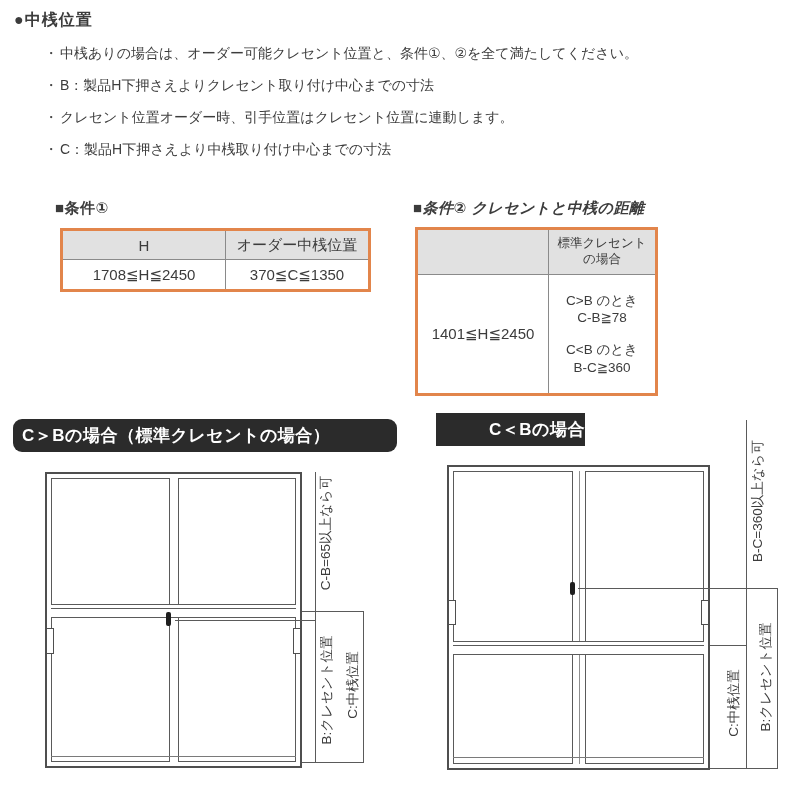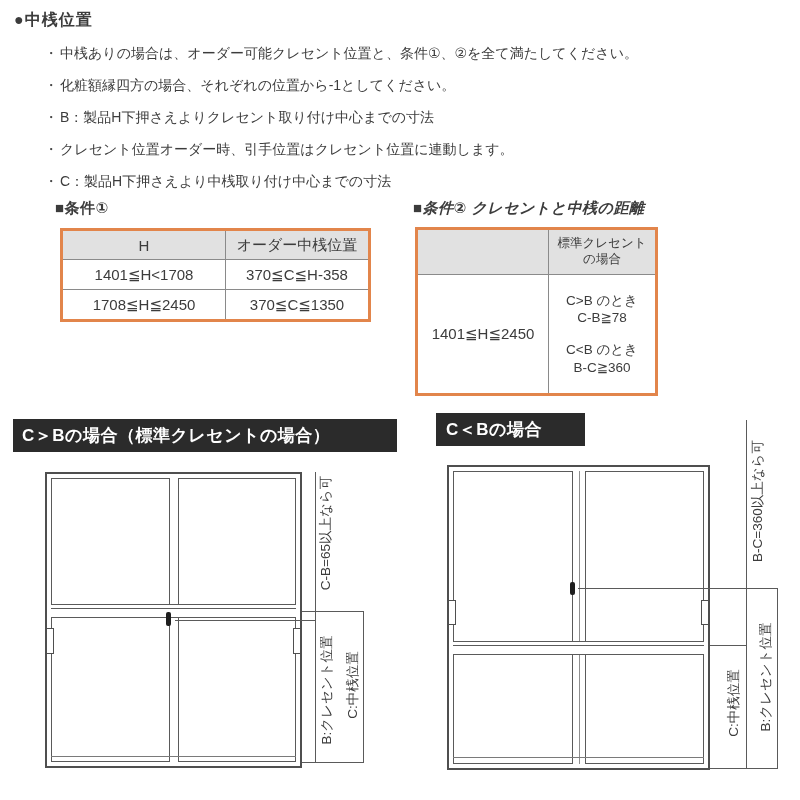--- a/index.html
+++ b/index.html
@@ -38,22 +38,22 @@
   .cond1-table td:first-child{width:160px;}
   .cond2-table .th-row td{height:42px;font-size:12.5px;line-height:1.25;}
   .cond2-table .body-row td{height:116px;font-size:15px;}
   .cond2-table td:first-child{width:128px;}
   .case-block{font-size:13.5px;line-height:1.3;}
   .case-gap{height:14px;}
 
   
   .black-bar{background:#2b2b2b;color:#ffffff;font-weight:bold;font-size:17px;
     height:33px;line-height:33px;white-space:nowrap;letter-spacing:0.5px;}
-  .bar-left{left:13px;top:419px;width:384px;padding-left:9px;box-sizing:border-box;}
-  .bar-right{left:436px;top:413px;width:149px;padding-left:10px;box-sizing:border-box;}
+  .bar-left{left:13px;top:419px;width:384px;padding-left:9px;box-sizing:border-box;border-radius:9px;}
+  .bar-right{left:436px;top:413px;width:149px;padding-left:10px;box-sizing:border-box;text-align:right;}
 
   
   .win{border:2px solid #4f4f4f;background:#ffffff;box-sizing:border-box;}
   .win-left{left:45px;top:472px;width:257px;height:296px;}
   .win-right{left:447px;top:465px;width:263px;height:305px;}
   .sash-inner{position:absolute;left:4px;top:4px;right:4px;bottom:4px;border:1px solid #5a5a5a;}
   .stile{position:absolute;top:4px;bottom:4px;background:#fff;
     border-left:1px solid #5a5a5a;border-right:1px solid #5a5a5a;}
   .stile-mid{position:absolute;left:50%;top:0;bottom:0;width:1px;background:#8f8f8f;}
   .rail{position:absolute;left:4px;right:4px;height:12px;background:#fff;
@@ -69,37 +69,32 @@
   .vtext{position:absolute;white-space:nowrap;font-size:13.5px;color:#3c3c3c;
     transform:translate(-50%,-50%) rotate(-90deg);}
 </style>
 </head>
 <body>
 
 <div class="abs page-title">●中桟位置</div>
 
 <div class="abs notes">
   <div class="note-line"><span class="note-bullet">・</span><span>中桟ありの場合は、オーダー可能クレセント位置と、条件①、②を全て満たしてください。</span></div>
-  <div class="note-line"><span class="note-bullet">・</span><span>化粧額縁四方の場合、それぞれの位置から-1としてください。</span></div>
   <div class="note-line"><span class="note-bullet">・</span><span>B：製品H下押さえよりクレセント取り付け中心までの寸法</span></div>
   <div class="note-line"><span class="note-bullet">・</span><span>クレセント位置オーダー時、引手位置はクレセント位置に連動します。</span></div>
   <div class="note-line"><span class="note-bullet">・</span><span>C：製品H下押さえより中桟取り付け中心までの寸法</span></div>
 </div>
 
 <div class="abs cond-title cond1-title">■条件①</div>
 <div class="abs spec-wrap cond1-wrap">
   <table class="spec cond1-table">
     <tbody>
         <tr>
       <td class="th-cell">H</td>
       <td class="th-cell">オーダー中桟位置</td>
-    </tr>
-    <tr>
-      <td>1401≦H&lt;1708</td>
-      <td>370≦C≦H-358</td>
     </tr>
     <tr>
       <td>1708≦H≦2450</td>
       <td>370≦C≦1350</td>
     </tr>
   </tbody>
     </table>
 </div>
 
 <div class="abs cond-title cond2-title">■条件② クレセントと中桟の距離</div>

